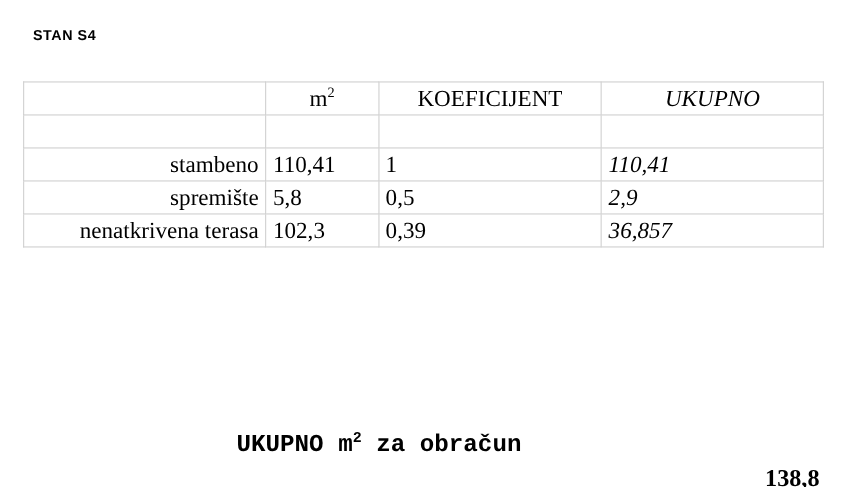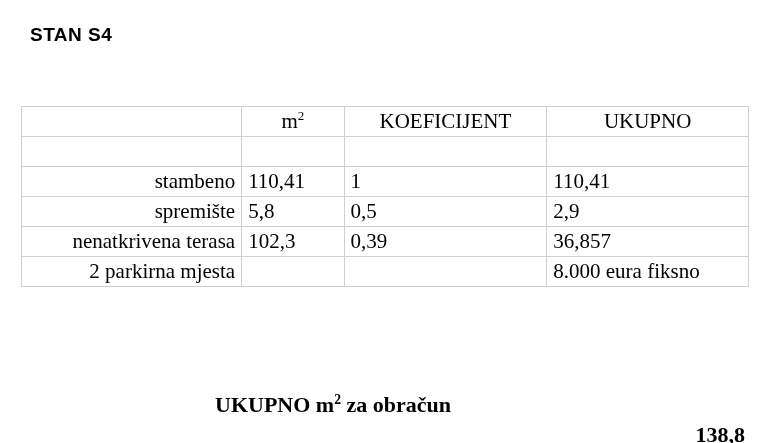--- a/index.html
+++ b/index.html
@@ -15,52 +15,51 @@
     overflow: hidden;
     position: relative;
   }
 
   .title {
     position: absolute;
     left: 30px;
     top: 24px;
     font-family: "Liberation Sans", sans-serif;
     font-weight: bold;
-    font-size: 19px;
+    font-size: 13px;
     letter-spacing: 0.5px;
   }
 
   .table-wrap {
     position: absolute;
     left: 21px;
     top: 74px;
     width: 728px;
   }
 
   table.sheet {
     border-collapse: collapse;
     width: 728px;
     table-layout: fixed;
-    margin-top: 32px;
   }
 
   table.sheet td {
     border: 1px solid #d0d0d0;
     font-size: 21px;
     padding: 2px 6px;
     vertical-align: middle;
     line-height: 1.15;
     height: 30px;
     box-sizing: border-box;
   }
 
   .col-label { width: 215px; }
   .col-m2    { width: 100px; }
   .col-koef  { width: 198px; }
-  .col-uk    { width: 197px; }
+  .col-uk    { width: 197px; font-style: italic; }
 
   .c-left   { text-align: right; }
   .c-center { text-align: left; }
 
   .head-cell {
     text-align: center;
     font-size: 21px;
   }
 
   .empty-row td { height: 26px; }
@@ -79,21 +78,21 @@
     position: absolute;
     left: 0;
     top: 392px;
     width: 767px;
     height: 34px;
   }
   .footer-label {
     position: absolute;
     left: 215px;
     top: 0;
-    font-family: Liberation Serif, serif;
+    font-family: Liberation Mono, monospace;
     font-weight: bold;
     font-size: 22px;
   }
   .footer-value {
     position: absolute;
     right: 22px;
     top: 0;
     font-family: "Liberation Serif", serif;
     font-weight: bold;
     font-size: 22px;
@@ -136,26 +135,20 @@
         <td class="col-uk c-center">2,9</td>
       </tr>
 
       <tr class="two-line">
         <td class="col-label c-left">nenatkrivena terasa</td>
         <td class="col-m2 c-center">102,3</td>
         <td class="col-koef c-center">0,39</td>
         <td class="col-uk c-center">36,857</td>
       </tr>
 
-      <tr class="park-row">
-        <td class="col-label c-left">2 parkirna mjesta</td>
-        <td class="col-m2 c-center"></td>
-        <td class="col-koef c-center"></td>
-        <td class="col-uk c-center">8.000 eura fiksno</td>
-      </tr>
 
     </tbody>
   </table>
 </div>
 
 <div class="footer">
   <div class="footer-label"><span>UKUPNO m</span><sup>2</sup><span> za obračun</span></div>
   <div class="footer-value">138,8</div>
 </div>
 

